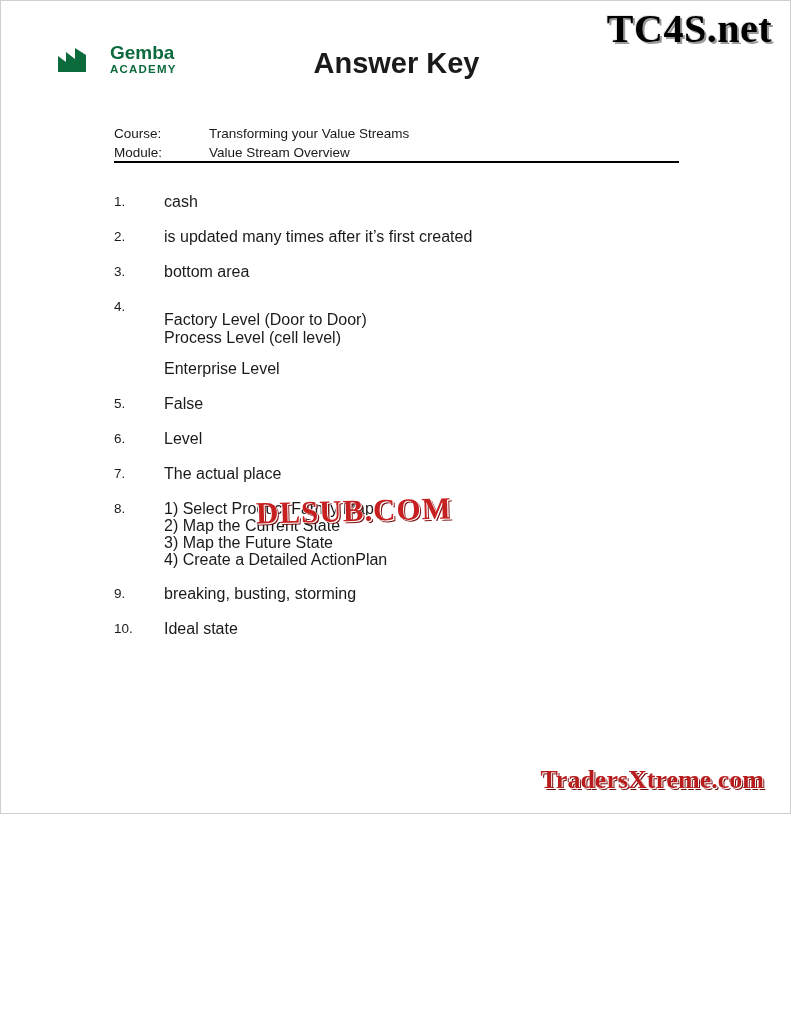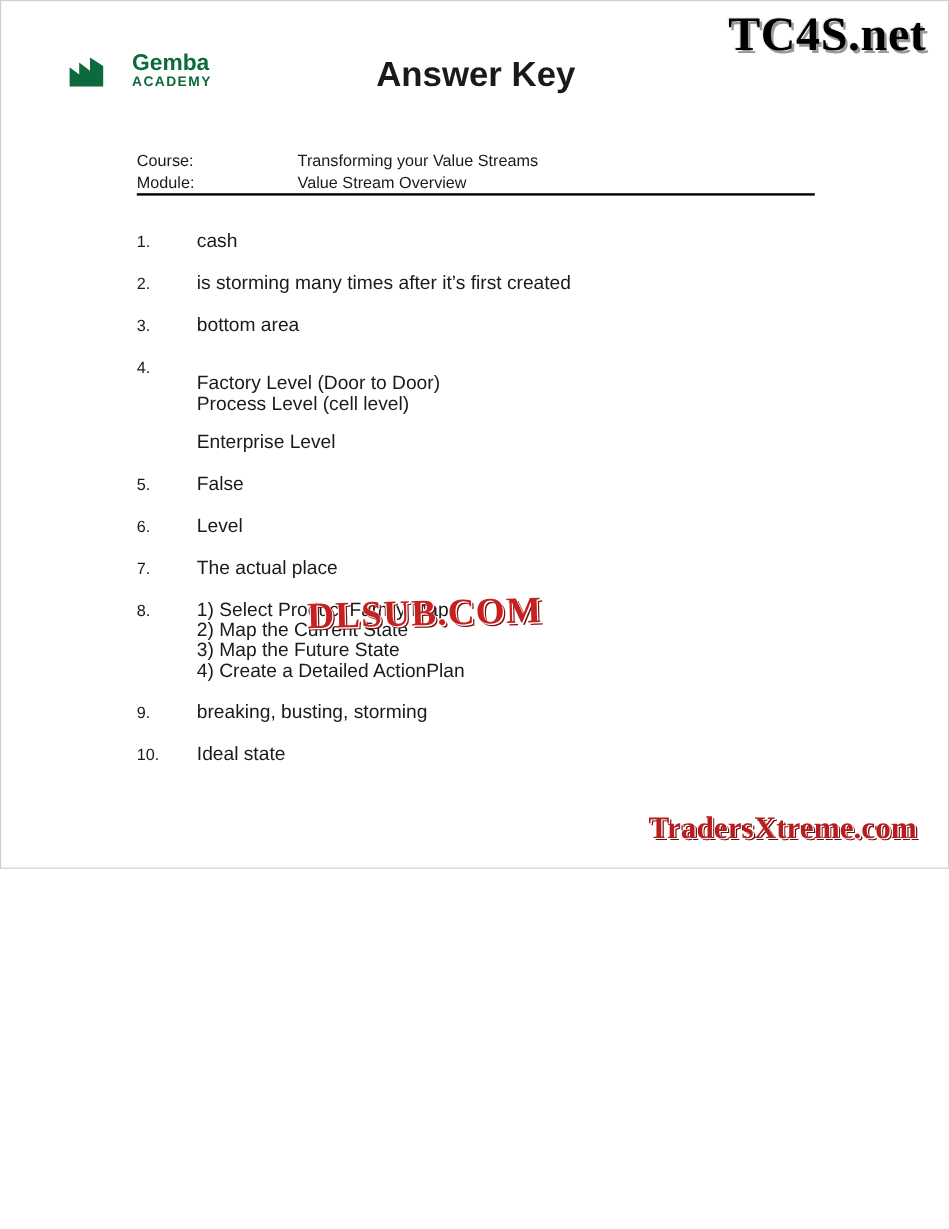--- a/index.html
+++ b/index.html
@@ -13,21 +13,21 @@
     position: relative;
     font-family: "Liberation Sans", sans-serif;
     color: #000000;
     overflow: hidden;
   }
 
   .page {
     position: absolute;
     left: 0; top: 0;
     width: 791px;
-    height: 724px;
+    height: 814px;
     background: #ffffff;
     border: 1px solid #cfcfcf;
     box-sizing: border-box;
   }
 
   
   .wm-top {
     position: absolute;
     right: 18px;
     top: 4px;
@@ -95,21 +95,20 @@
     position: absolute;
     left: 113px;
     top: 123px;
     width: 565px;
     font-size: 13.5px;
     color: #1a1a1a;
   }
   .meta-row {
     display: flex;
     line-height: 19px;
-    gap: 39px;
   }
   .meta-label {
     width: 95px;
     flex: 0 0 95px;
   }
   .meta-value { flex: 1; }
 
   .rule {
     position: absolute;
     left: 113px;
@@ -218,21 +217,21 @@
   <div class="answers" id="answers">
       <div class="ans-row">
         <div class="ans-num">1.</div>
         <div class="ans-body">
           <span class="ans-line">cash</span>
         </div>
       </div>
       <div class="ans-row">
         <div class="ans-num">2.</div>
         <div class="ans-body">
-          <span class="ans-line">is storming many times after it’s first created</span>
+          <span class="ans-line">is updated many times after it’s first created</span>
         </div>
       </div>
       <div class="ans-row">
         <div class="ans-num">3.</div>
         <div class="ans-body">
           <span class="ans-line">bottom area</span>
         </div>
       </div>
       <div class="ans-row">
         <div class="ans-num">4.</div>

